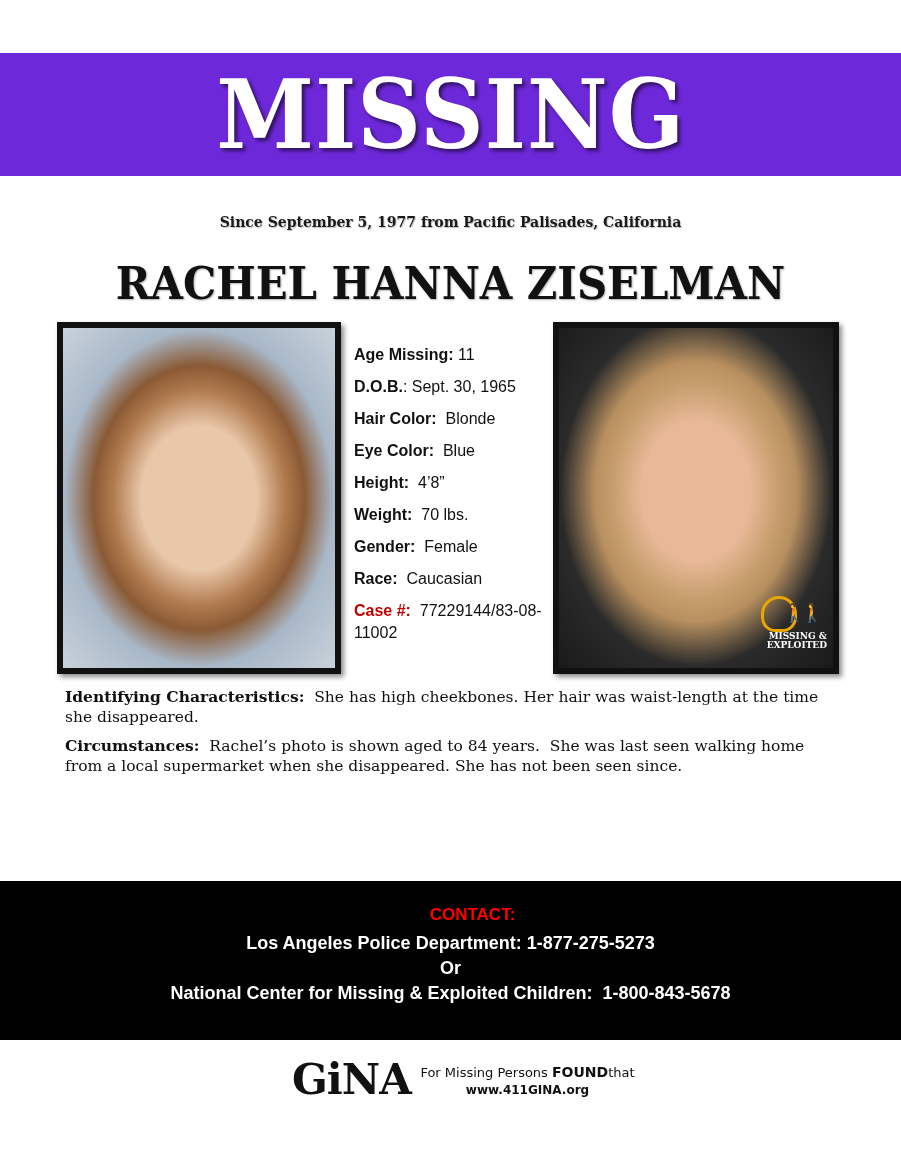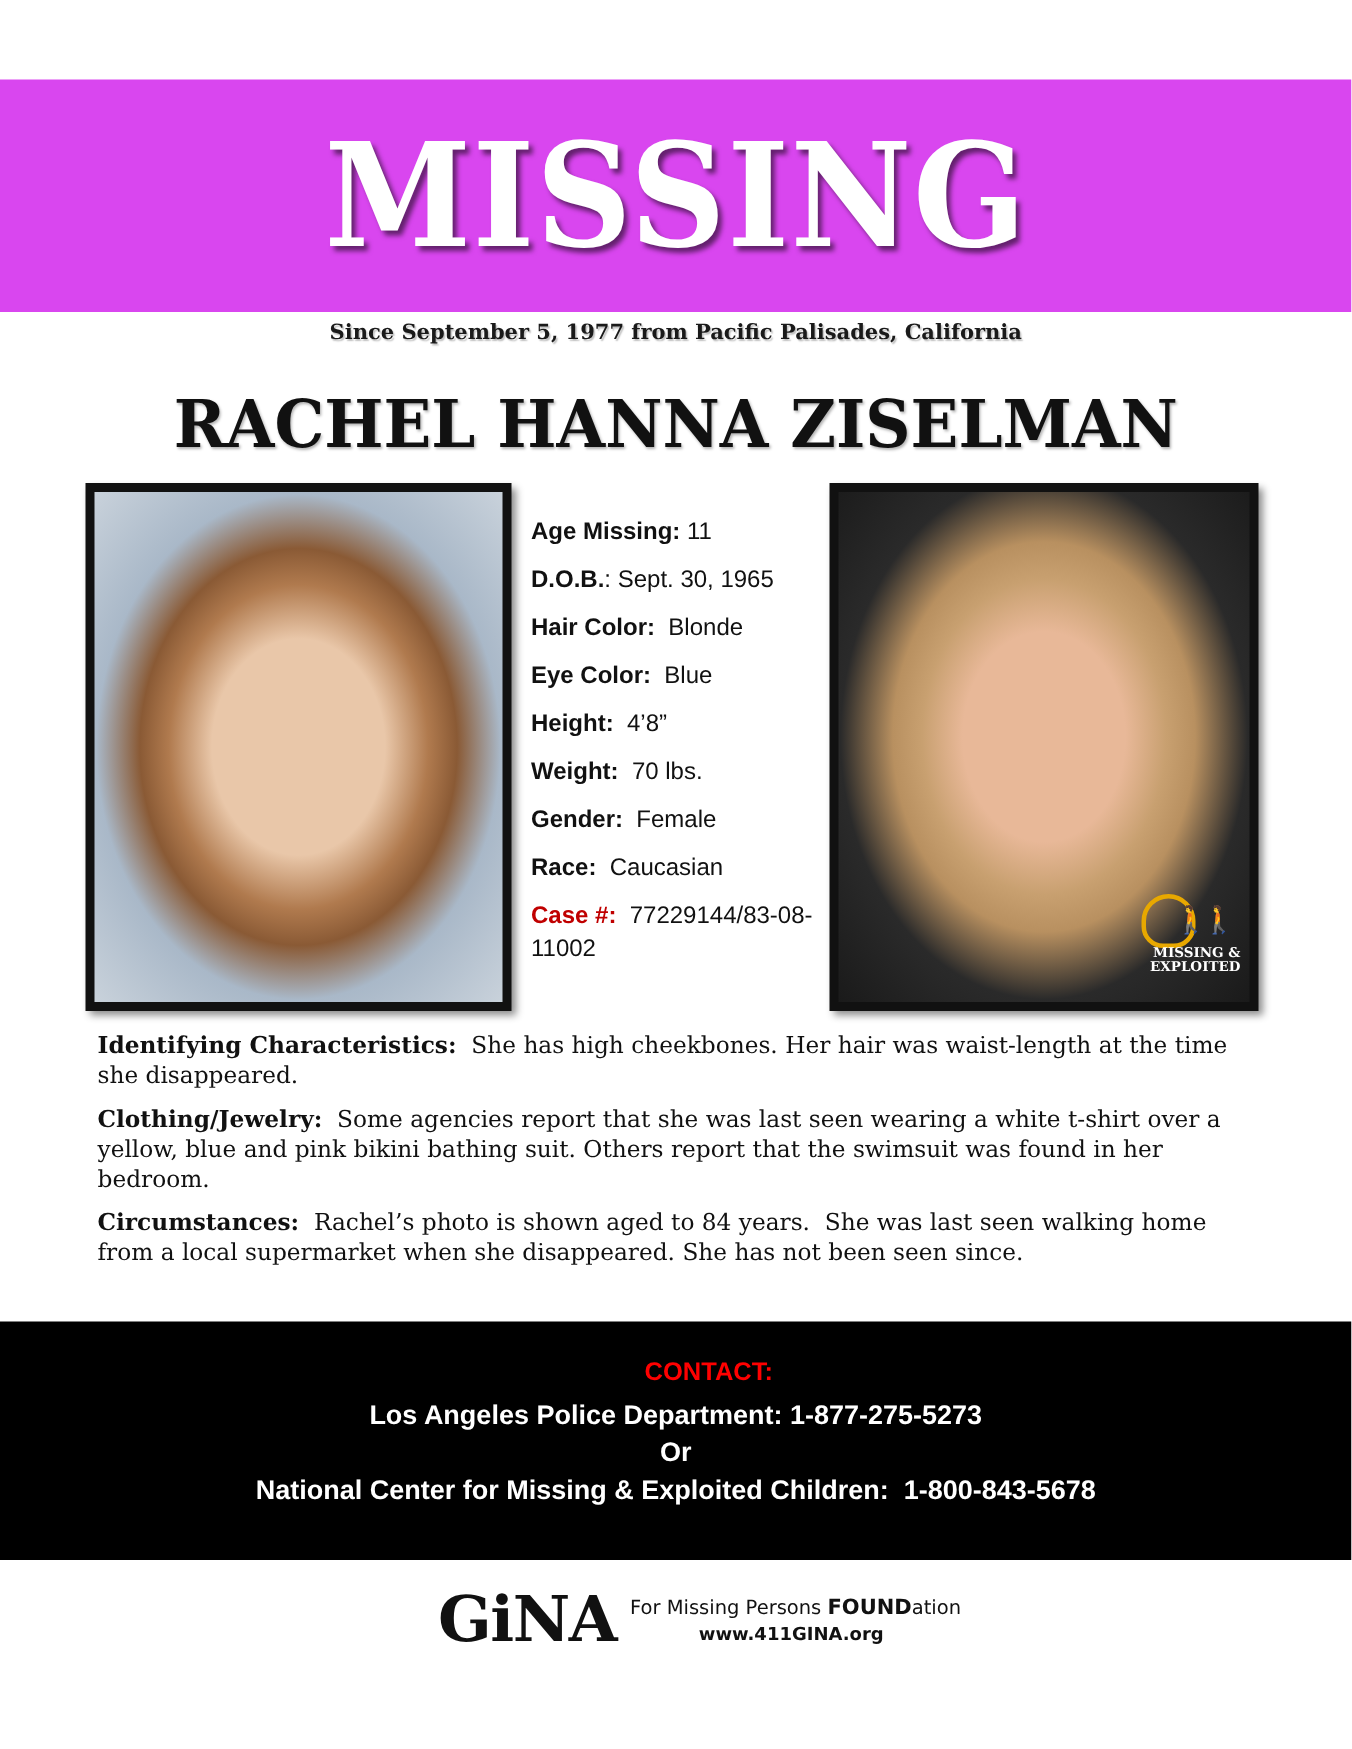--- a/index.html
+++ b/index.html
@@ -1,17 +1,17 @@
 <!DOCTYPE html>
 <html><head>
   <meta charset="utf-8">
   <style>
     html, body { margin: 0; padding: 0; background: #ffffff; }
     body { width: 901px; height: 1166px; position: relative; overflow: hidden; }
-    .banner { position: absolute; left: 0; top: 53px; width: 901px; height: 155px; background: #d946ef; display: flex; align-items: center; justify-content: center; }
+    .banner { position: absolute; left: 0; top: 53px; width: 901px; height: 123px; background: #6d28d9; display: flex; align-items: center; justify-content: center; }
     .banner-title { font-family: "DejaVu Serif", serif; font-weight: bold; font-size: 96px; color: #ffffff; letter-spacing: 1px; text-shadow: 3px 3px 4px rgba(0,0,0,0.55); transform: scaleX(0.92); }
     .since { position: absolute; top: 214px; left: 0; width: 901px; text-align: center; font-family: "DejaVu Serif", serif; font-weight: bold; font-size: 14px; color: #1a1a1a; text-shadow: 1px 1px 1px rgba(0,0,0,0.25); }
     .name { position: absolute; top: 258px; left: 0; width: 901px; text-align: center; font-family: "DejaVu Serif", serif; font-weight: bold; font-size: 44px; color: #111111; text-shadow: 1px 1px 2px rgba(0,0,0,0.3); transform: scaleX(0.95); }
     .photo { position: absolute; background: #111; box-shadow: 3px 3px 5px rgba(0,0,0,0.45); }
     .photo-inner { position: absolute; left: 6px; top: 6px; right: 6px; bottom: 6px; overflow: hidden; }
     .photo-left { left: 57px; top: 322px; width: 284px; height: 352px; }
     .photo-left .photo-inner { background: radial-gradient(ellipse at 50% 50%, #e9c7a9 0 30%, #b07a4e 45%, #8a5a35 55%, #a9b8c8 70%, #c9d2db 100%); }
     .photo-right { left: 553px; top: 322px; width: 286px; height: 352px; }
     .photo-right .photo-inner { background: radial-gradient(ellipse at 50% 48%, #e8b898 0 28%, #c8a070 42%, #b89060 52%, #2a2a2a 70%, #1a1a1a 100%); }
     .ncmec-logo { position: absolute; right: 6px; bottom: 8px; width: 70px; height: 64px; }
@@ -66,30 +66,29 @@
     <div class="ncmec-logo">
       <div class="ncmec-heart"></div>
       <div class="ncmec-kids">🚶🚶</div>
       <div class="ncmec-text"><span>MISSING &amp;</span><br><span>EXPLOITED</span></div>
     </div>
   </div>
 </div>
 
 <div class="narrative">
   <p><span class="lbl">Identifying Characteristics:</span><span style="white-space:pre-wrap">  She has high cheekbones. Her hair was waist-length at the time she disappeared.</span></p>
-  <p><span class="lbl">Clothing/Jewelry:</span><span style="white-space:pre-wrap">  Some agencies report that she was last seen wearing a white t-shirt over a yellow, blue and pink bikini bathing suit. Others report that the swimsuit was found in her bedroom.</span></p>
   <p><span class="lbl">Circumstances:</span><span style="white-space:pre-wrap">  Rachel’s photo is shown aged to 84 years.  She was last seen walking home from a local supermarket when she disappeared. She has not been seen since.</span></p>
 </div>
 
 <div class="contact">
   <div class="contact-title">CONTACT:</div>
   <div class="contact-line" style="margin-top:6px">Los Angeles Police Department: 1-877-275-5273</div>
   <div class="contact-line">Or</div>
   <div class="contact-line" style="white-space:pre">National Center for Missing &amp; Exploited Children:  1-800-843-5678</div>
 </div>
 
 <div class="footer">
   <div class="gina-logo">GiNA</div>
   <div class="gina-tag">
-    <span style="white-space:pre">For Missing Persons </span><span class="caps">FOUND</span><span>ation</span><br>
+    <span style="white-space:pre">For Missing Persons </span><span class="caps">FOUND</span><span>that</span><br>
     <span class="gina-url">www.411GINA.org</span>
   </div>
 </div>
 
 </body></html>

